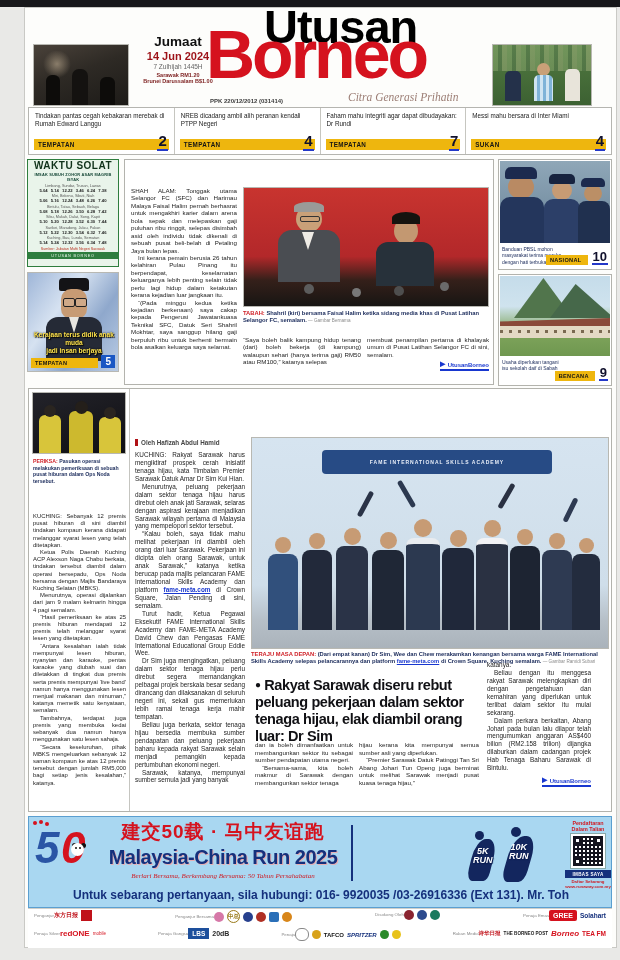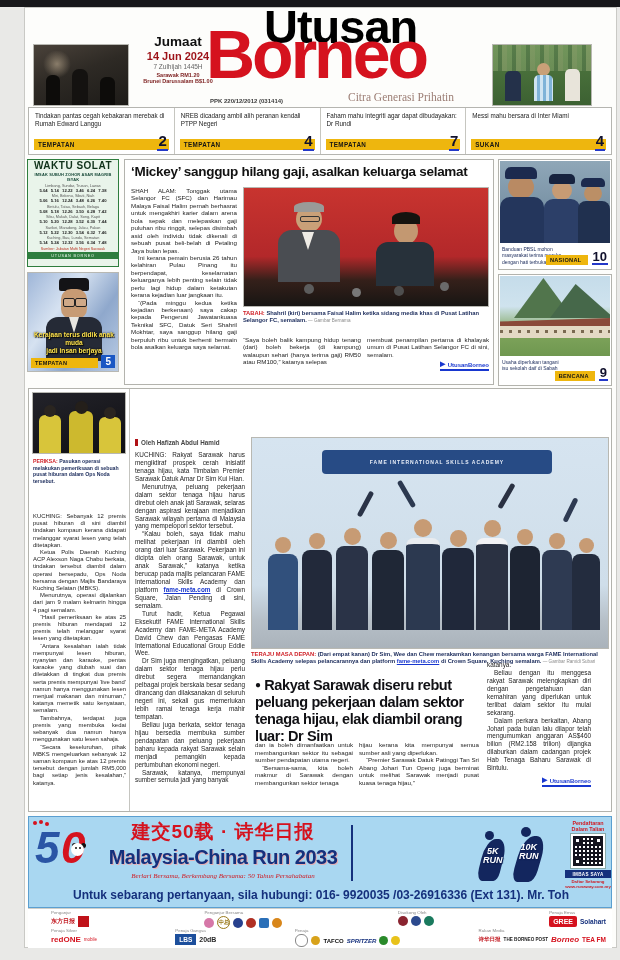--- a/index.html
+++ b/index.html
@@ -10,21 +10,21 @@
   .photo{position:absolute;overflow:hidden;border:1px solid #b8b8b2;box-sizing:border-box;}
   
   .datebox{text-align:center;color:#111;}
   .d-day{font-size:13.5px;font-weight:800;display:block;}
   .d-date{font-size:11px;font-weight:800;color:#9d1218;display:block;margin-top:1px;}
   .d-hijri{font-size:6.5px;color:#666;display:block;margin-top:1px;}
   .d-price{font-size:5.5px;font-weight:700;color:#7b1d1d;display:block;margin-top:2px;}
   .utusan{font-size:47px;font-weight:900;letter-spacing:-1px;color:#000000;line-height:.9;}
   .borneo{font-size:68px;font-weight:900;letter-spacing:-3px;color:#d5121e;line-height:.9;}
   .ppk{font-size:6px;font-weight:700;color:#3c3c3c;}
-  .tagline{font-family:"Liberation Serif","DejaVu Serif",serif;font-size:11.5px;color:#9b7d74;}
+  .tagline{font-family:"Liberation Serif","DejaVu Serif",serif;font-style:italic;font-size:11.5px;color:#9b7d74;}
   
   .tstrip{display:flex;background:#fff;border:1px solid #b5b5b0;box-sizing:border-box;}
   .teaser{flex:1;position:relative;padding:4px 5px 17px 6px;border-right:1px solid #c6c6c0;}
   .teaser:last-child{border-right:none;}
   .teaser-text{font-size:6.3px;line-height:1.28;color:#222;}
   .t-bar{position:absolute;left:5px;right:5px;bottom:4px;height:11px;background:#eeb60e;}
   .t-cat{font-size:6.3px;font-weight:800;letter-spacing:.4px;color:#141414;padding:2px 0 0 4px;display:block;}
   .t-pg{position:absolute;right:6px;bottom:3px;font-size:15px;font-weight:800;line-height:.85;color:#10102c;border-bottom:2.5px solid #2438c8;padding:0 1px 1px;}
   
   .prayer{background:#e9f4ea;border:1.5px solid #2e7d3e;box-sizing:border-box;text-align:center;overflow:hidden;}
@@ -59,21 +59,21 @@
   .ad-cn{font-size:19px;font-weight:900;color:#d5121e;text-align:center;letter-spacing:1px;line-height:1.1;}
   .ad-title{font-size:20px;font-weight:900;color:#15307c;text-align:center;letter-spacing:-.5px;text-shadow:1px 1px 0 #e8aeb2;}
   .ad-slogan{font-family:"Liberation Serif",serif;font-style:italic;font-size:7px;color:#cf1a22;text-align:center;}
   .ad-date{font-weight:900;color:#15307c;line-height:1.25;}
   .qr{width:30px;height:30px;margin:2px auto;background:repeating-linear-gradient(0deg,#14141e 0 2px,transparent 2px 4px),repeating-linear-gradient(90deg,#14141e 0 2px,#fff 2px 4px);border:2px solid #fff;outline:1px solid #8aa;position:relative;}
   .qr i{position:absolute;width:7px;height:7px;border:2px solid #14141e;background:#fff;box-sizing:border-box;}
   .scanbar{background:#15307c;color:#fff;font-size:4.6px;font-weight:700;text-align:center;padding:1.5px 0;letter-spacing:.3px;}
   .runtxt{position:absolute;color:#fff;font-weight:900;font-style:italic;font-size:9px;line-height:.95;text-shadow:1px 1px 1px #0a1c4e;text-align:center;}
   .sponsor-strip{background:#fff;border-top:1px solid #cfcfca;box-sizing:border-box;padding:1px 6px;}
   .sp-row{display:flex;justify-content:space-between;align-items:flex-start;height:18px;}
-  .sp-group{display:flex;flex-direction:column;margin-left:17px;}
+  .sp-group{display:flex;align-items:center;}
   .sp-label{font-size:4.4px;color:#888;margin-bottom:1px;}
   .sp-chips{display:flex;gap:3px;align-items:center;}
   .chip{height:11px;display:flex;align-items:center;justify-content:center;font-weight:800;white-space:nowrap;}
   .emb{border-radius:50%;display:inline-block;}
 </style>
 </head>
 <body>
 
 <div class="page">
   <div class="sheet"></div>
@@ -166,21 +166,20 @@
       <span>Kerajaan terus didik anak muda</span><br>
       <span>jadi insan berjaya</span>
     </div>
     <div class="abs footbar" style="left:3px;right:3px;bottom:3px;">
       <span class="cat-bar" style="flex:1;">TEMPATAN</span>
       <span style="background:#1a57c4;color:#fff;font-size:10px;font-weight:800;padding:1px 4px;margin-left:3px;">5</span>
     </div>
   </div>
 
   <div class="abs box" style="left:124px;top:159px;width:370px;height:226px;">
-    <div class="abs" style="left:6px;top:4px;width:358px;font-size:13.5px;font-weight:800;letter-spacing:-.3px;color:#111;white-space:nowrap;">‘Mickey’ sanggup hilang gaji, asalkan keluarga selamat</div>
     <div class="abs bodytext" style="left:6px;top:27px;width:106px;height:194px;font-size:6.2px;line-height:1.2;overflow:hidden;">
       <p>SHAH ALAM: Tonggak utama Selangor FC (SFC) dan Harimau Malaya Faisal Halim pernah berhasrat untuk mengakhiri karier dalam arena bola sepak dan melepaskan gaji puluhan ribu ringgit, selepas disimbah asid oleh individu tidak dikenali di sebuah pusat beli-belah di Petaling Jaya bulan lepas.</p>
       <p>Ini kerana pemain berusia 26 tahun kelahiran Pulau Pinang itu berpendapat, keselamatan keluarganya lebih penting selain tidak perlu lagi hidup dalam ketakutan kerana kejadian luar jangkaan itu.</p>
       <p>“(Pada minggu kedua ketika kejadian berkenaan) saya cakap kepada Pengerusi Jawatankuasa Teknikal SFC, Datuk Seri Shahril Mokhtar, saya sanggup hilang gaji berpuluh ribu untuk berhenti bermain bola asalkan keluarga saya selamat.</p>
     </div>
     <div class="photo" style="left:118px;top:27px;width:246px;height:120px;background:linear-gradient(180deg,#c8342f 0%,#b3282a 58%,#35201a 78%,#171513 100%);">
       <div class="abs" style="left:52px;top:18px;width:26px;height:26px;border-radius:50%;background:#c9a078;"></div>
       <div class="abs" style="left:50px;top:14px;width:30px;height:10px;border-radius:50% 50% 0 0;background:#9a9a98;"></div>
       <div class="abs" style="left:56px;top:28px;width:18px;height:4px;border:1.5px solid #333;border-radius:2px;background:transparent;"></div>
       <div class="abs" style="left:34px;top:42px;width:62px;height:52px;background:#4a4d52;border-radius:14px 14px 0 0;"></div>
@@ -347,25 +346,25 @@
   </div>
 
   <div class="abs adbox" style="left:28px;top:816px;width:584px;height:92px;">
     <div class="abs" style="left:4px;top:4px;width:66px;height:62px;">
       <span class="abs" style="left:2px;top:2px;font-size:44px;font-weight:900;font-style:italic;color:#2a55a5;">5</span>
       <span class="abs" style="left:28px;top:2px;font-size:44px;font-weight:900;font-style:italic;color:#d5121e;">0</span>
       <span class="abs" style="left:38px;top:22px;width:13px;height:13px;border-radius:50%;background:#fff;box-shadow:-3px -4px 0 -4px #111,6px -4px 0 -4px #111;"></span>
       <span class="abs" style="left:42px;top:26px;width:2px;height:2px;border-radius:50%;background:#111;box-shadow:4px 0 0 #111;"></span>
       <span class="abs" style="left:0;top:0;width:4px;height:4px;border-radius:50%;background:#d5121e;box-shadow:6px -1px 0 #d5121e,12px 1px 0 #d5121e;"></span>
     </div>
-    <div class="abs ad-cn" style="left:72px;top:5px;width:244px;">建交50载 · 诗华日报</div>
-    <div class="abs ad-title" style="left:72px;top:29px;width:244px;">Malaysia-China Run 2033</div>
+    <div class="abs ad-cn" style="left:72px;top:5px;width:244px;">建交50载 · 马中友谊跑</div>
+    <div class="abs ad-title" style="left:72px;top:29px;width:244px;">Malaysia-China Run 2025</div>
     <div class="abs ad-slogan" style="left:74px;top:55px;width:240px;">Berlari Bersama, Berkembang Bersama: 50 Tahun Persahabatan</div>
     <div class="abs" style="left:322px;top:8px;width:2px;height:56px;background:#15307c;"></div>
-    <div class="abs" style="left:452px;top:4px;width:72px;height:64px;">
+    <div class="abs" style="left:442px;top:4px;width:72px;height:64px;">
       <div class="abs" style="left:4px;top:10px;width:9px;height:9px;border-radius:50%;background:#13265e;"></div>
       <div class="abs" style="left:0;top:18px;width:22px;height:42px;background:#13265e;border-radius:45% 45% 20% 30%;transform:skewX(-14deg);"></div>
       <div class="abs" style="left:40px;top:6px;width:10px;height:10px;border-radius:50%;background:#13265e;"></div>
       <div class="abs" style="left:36px;top:15px;width:24px;height:46px;background:#13265e;border-radius:45% 45% 25% 30%;transform:skewX(-16deg);"></div>
       <div class="runtxt" style="left:2px;top:26px;"><span>5K</span><br><span>RUN</span></div>
       <div class="runtxt" style="left:38px;top:22px;"><span>10K</span><br><span>RUN</span></div>
     </div>
     <div class="abs" style="left:536px;top:3px;width:46px;text-align:center;">
       <div style="font-size:5.4px;font-weight:800;color:#cf1a22;line-height:1.15;">Pendaftaran Dalam Talian</div>
       <div class="qr">

